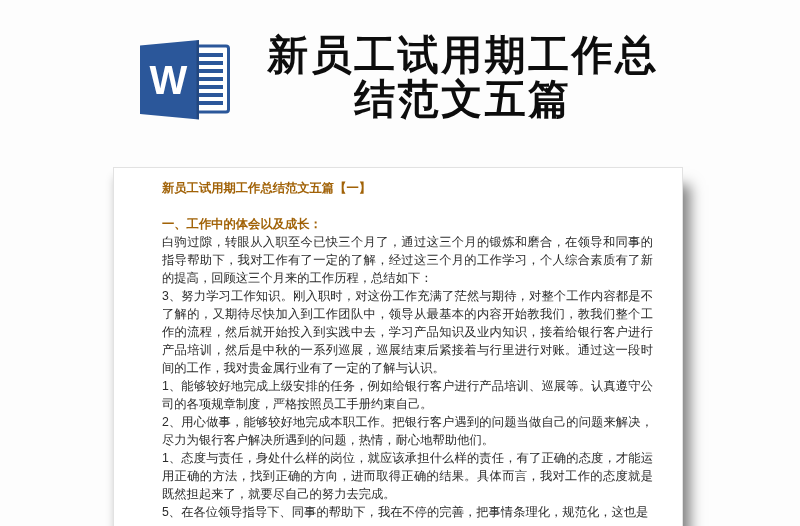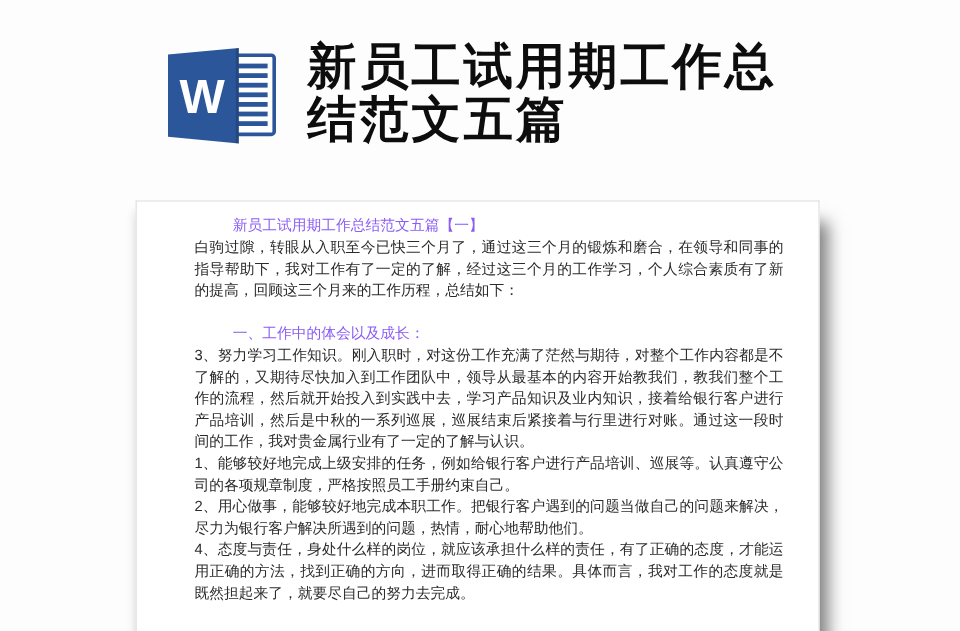--- a/index.html
+++ b/index.html
@@ -22,40 +22,41 @@
   .w-letter {
     fill: #ffffff; font-family: "Liberation Sans", sans-serif;
     font-weight: bold; font-size: 40px;
   }
   .page-title {
     position: absolute; left: 256px; top: 33px; width: 414px;
     margin: 0;
     font-size: 41px; line-height: 44px; font-weight: bold;
     letter-spacing: 2.5px;
     color: var(--title-text);
+    text-align: center;
   }
 
   
   .page {
     position: absolute; left: 113px; top: 167px;
     width: 570px; height: 390px;
     box-sizing: border-box;
     background: var(--page-bg);
     border: 1px solid #e2e2e2; border-bottom: none;
     box-shadow: 13px 12px 13px -6px rgba(0,0,0,0.50),
                 -4px 4px 9px -6px rgba(0,0,0,0.28);
     padding: 11px 29px 0 48px;
   }
   .block {
     margin: 0;
     font-size: 12.3px; line-height: 18px;
     color: var(--body-text);
     text-align: justify;
   }
-  .block.heading { font-weight: normal; color: #8b5cf6; margin-left: 32px; }
+  .block.heading { font-weight: bold; color: #a16207; }
   .block.spaced { margin-top: 18px; }
 </style>
 </head>
 <body>
 
 <div class="stage">
 
   <div class="doc-header">
     <svg class="word-icon-svg" viewBox="0 0 99 80" xmlns="http://www.w3.org/2000/svg">
 
@@ -74,22 +75,23 @@
       <polygon class="flap-fold" points="56.5,0.2 59,0 59,79.5 56.5,79.3"></polygon>
       <text class="w-letter" x="28.5" y="54" text-anchor="middle">W</text>
     </svg>
   </div>
 
   <h1 class="page-title">新员工试用期工作总结范文五篇</h1>
 
   <div class="page">
     <div class="doc-body">
         <p class="block heading">新员工试用期工作总结范文五篇【一】</p>
+        <p class="block heading spaced">一、工作中的体会以及成长：</p>
         <p class="block para">白驹过隙，转眼从入职至今已快三个月了，通过这三个月的锻炼和磨合，在领导和同事的指导帮助下，我对工作有了一定的了解，经过这三个月的工作学习，个人综合素质有了新的提高，回顾这三个月来的工作历程，总结如下：</p>
-        <p class="block heading spaced">一、工作中的体会以及成长：</p>
         <p class="block para">3、努力学习工作知识。刚入职时，对这份工作充满了茫然与期待，对整个工作内容都是不了解的，又期待尽快加入到工作团队中，领导从最基本的内容开始教我们，教我们整个工作的流程，然后就开始投入到实践中去，学习产品知识及业内知识，接着给银行客户进行产品培训，然后是中秋的一系列巡展，巡展结束后紧接着与行里进行对账。通过这一段时间的工作，我对贵金属行业有了一定的了解与认识。</p>
         <p class="block para">1、能够较好地完成上级安排的任务，例如给银行客户进行产品培训、巡展等。认真遵守公司的各项规章制度，严格按照员工手册约束自己。</p>
         <p class="block para">2、用心做事，能够较好地完成本职工作。把银行客户遇到的问题当做自己的问题来解决，尽力为银行客户解决所遇到的问题，热情，耐心地帮助他们。</p>
-        <p class="block para">4、态度与责任，身处什么样的岗位，就应该承担什么样的责任，有了正确的态度，才能运用正确的方法，找到正确的方向，进而取得正确的结果。具体而言，我对工作的态度就是既然担起来了，就要尽自己的努力去完成。</p>
+        <p class="block para">1、态度与责任，身处什么样的岗位，就应该承担什么样的责任，有了正确的态度，才能运用正确的方法，找到正确的方向，进而取得正确的结果。具体而言，我对工作的态度就是既然担起来了，就要尽自己的努力去完成。</p>
+        <p class="block para">5、在各位领导指导下、同事的帮助下，我在不停的完善，把事情条理化，规范化，这也是</p>
       </div>
   </div>
 
 </div>
 
 </body></html>

